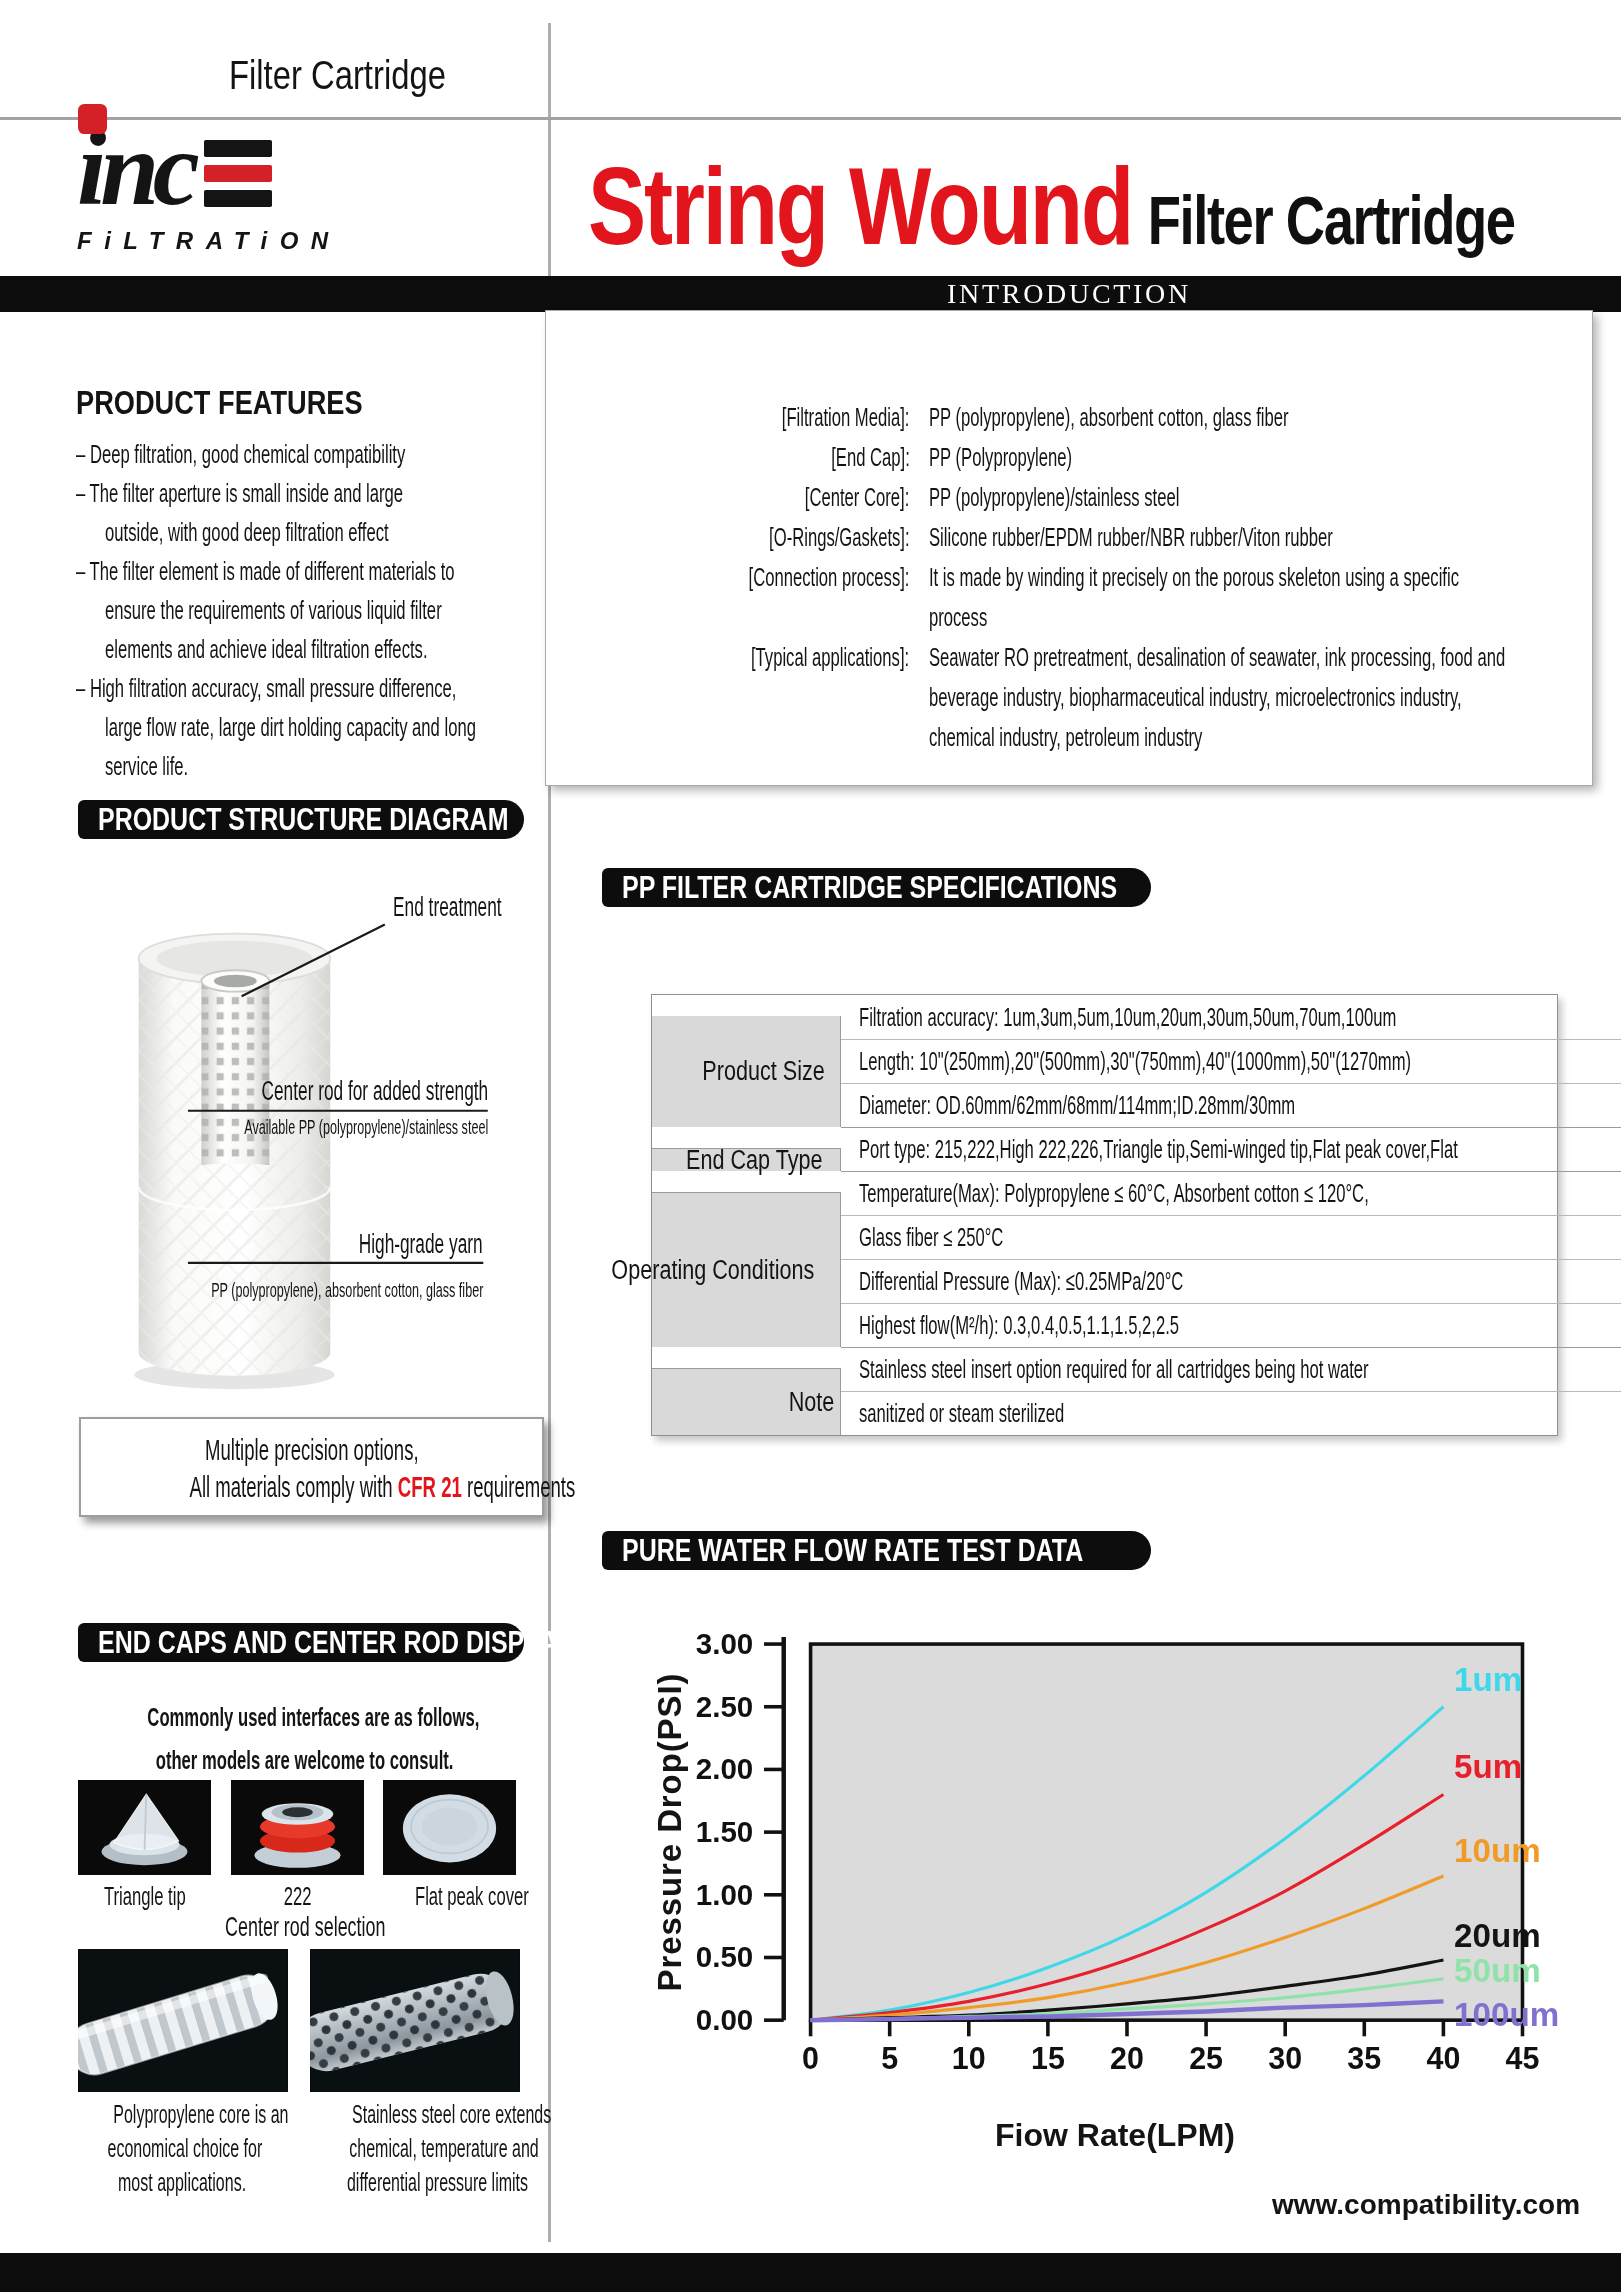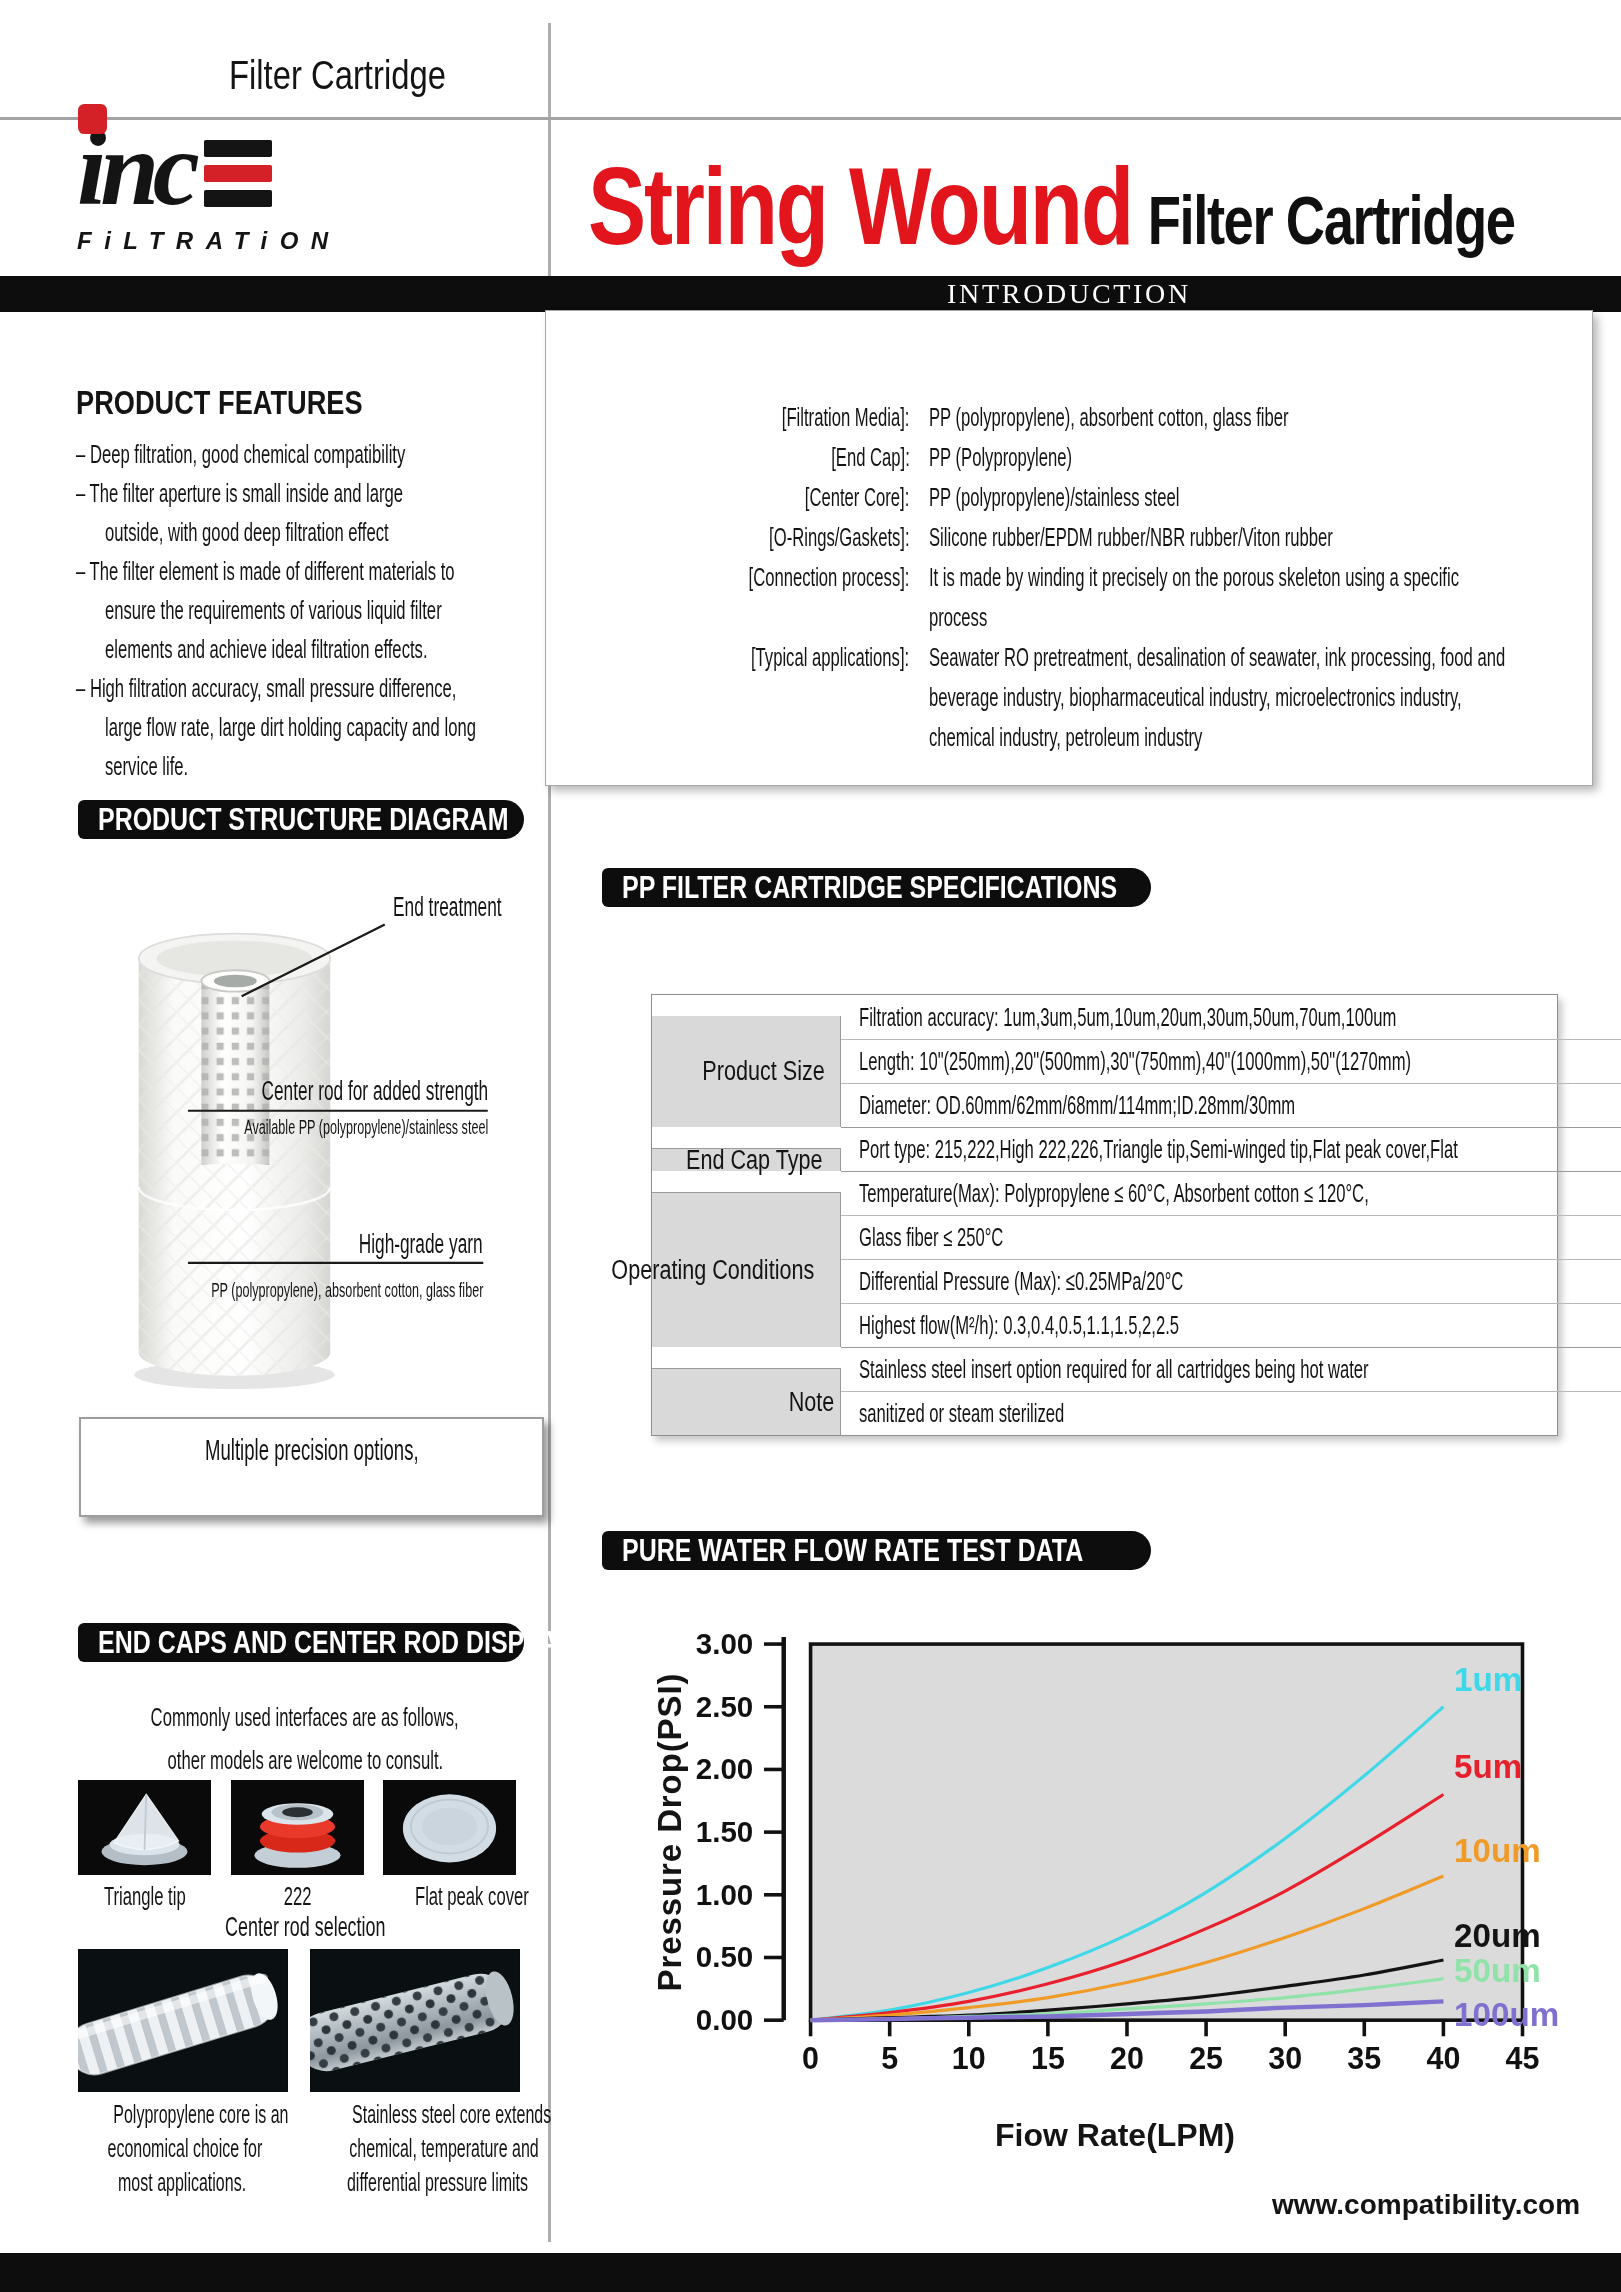--- a/index.html
+++ b/index.html
@@ -66,21 +66,21 @@
   .th{background:#d9d9d9;display:flex;align-items:center;justify-content:flex-end;font-size:27px;
       border-right:1.8px solid #9a9a9a;margin-top:21px;}
   .td{display:flex;align-items:center;padding-left:18px;font-size:26px;}
   .bt{border-top:1.8px solid #b9b9b9;}
   .bg{border-top:1.8px solid #9a9a9a;}
   
   .ylab{position:absolute;left:473px;top:1813px;width:394px;height:38px;transform:rotate(-90deg);
         text-align:center;font-size:33px;font-weight:700;letter-spacing:0.9px;line-height:38px;}
   .xlab{position:absolute;left:627px;top:2117px;width:976px;text-align:center;font-size:32px;font-weight:700;}
   
-  .ec-line{position:absolute;width:502px;left:54px;text-align:center;font-size:26px;}
+  .ec-line{position:absolute;width:502px;left:54px;text-align:center;font-size:26px;font-weight:bold;}
   .thumb{position:absolute;background:#0a0a0a;}
   .cap{position:absolute;font-size:26px;text-align:center;}
   .rod-cap{position:absolute;font-size:25px;line-height:34px;text-align:center;}
   .footer{position:absolute;left:1272px;top:2189px;font-size:28px;font-weight:700;}
   .botbar{position:absolute;left:0;top:2253px;width:1621px;height:39px;background:#0d0d0d;}
 </style>
 </head>
 <body>
 
 <div class="page">
@@ -218,20 +218,21 @@
     </div>
   <div class="dlab" style="left:179px;top:1229px;width:304px;">
       <span class="cnr" style="float:right;">High-grade yarn</span>
     </div>
   <div class="dsub" style="left:179px;top:1279px;width:304px;">
       <span class="cnr" style="float:right;">PP (polypropylene), absorbent cotton, glass fiber</span>
     </div>
 
   <div class="notebox">
     <div><span class="cnc">Multiple precision options,</span></div>
+    <div><span class="cnc"><span>All materials comply with </span><span class="red">CFR 21</span><span> requirements</span></span></div>
   </div>
 
   <div class="pill" style="left:602px;top:868px;width:529px;">
       <span class="cw">PP FILTER CARTRIDGE SPECIFICATIONS</span>
     </div>
 
   <div class="spec-table">
     <div class="th" style="grid-row:1/4;">
         <span class="cwc">Product Size</span>
       </div>

